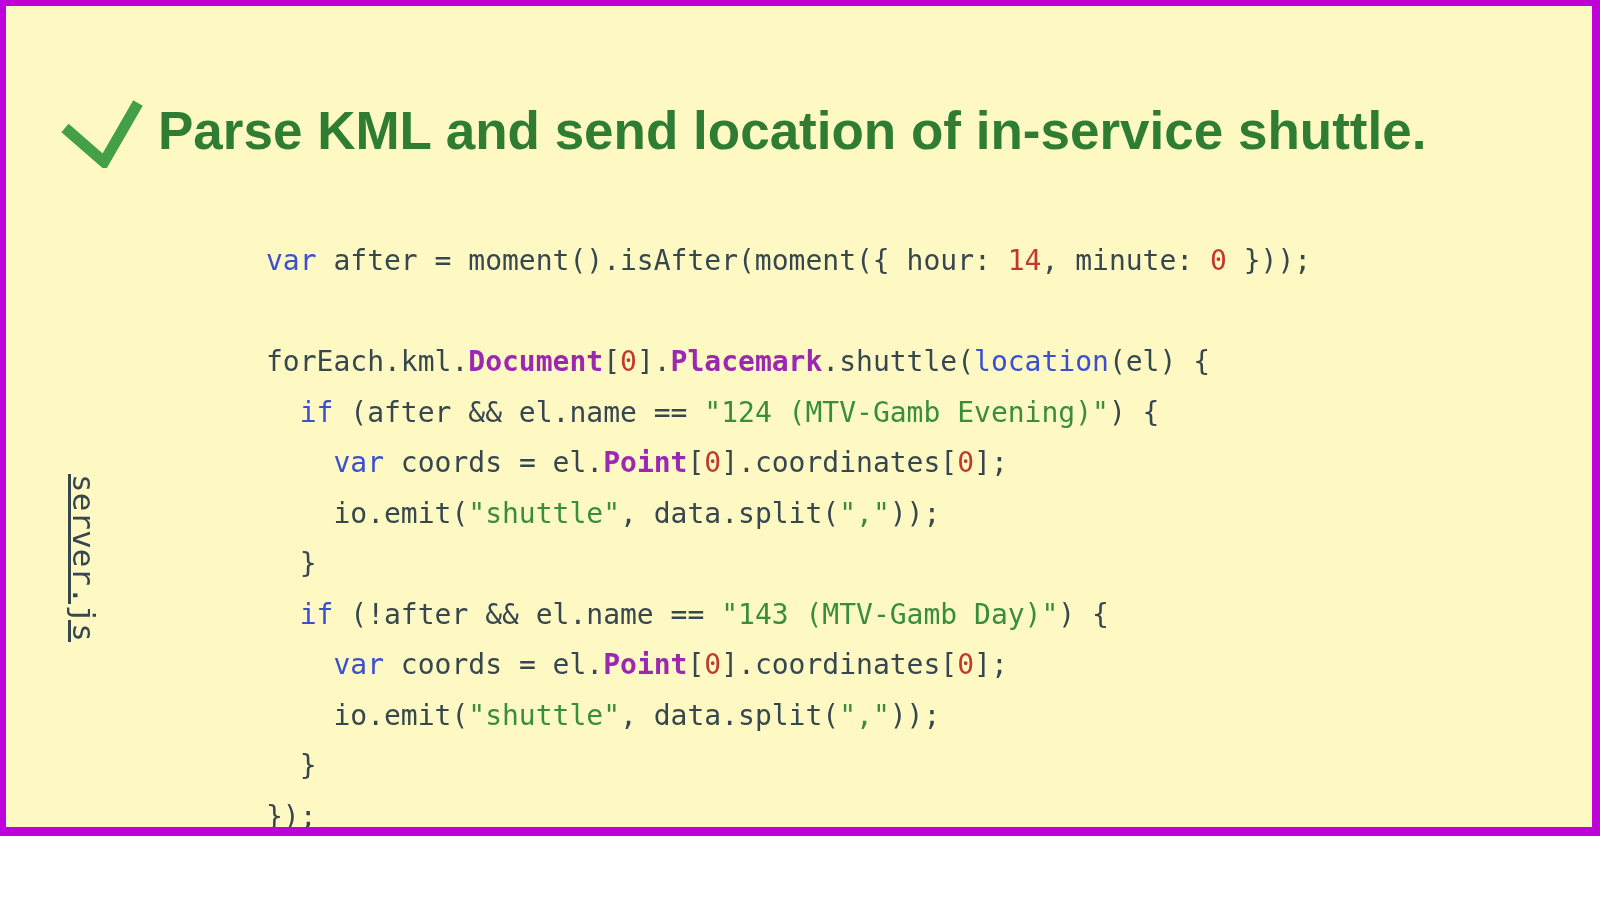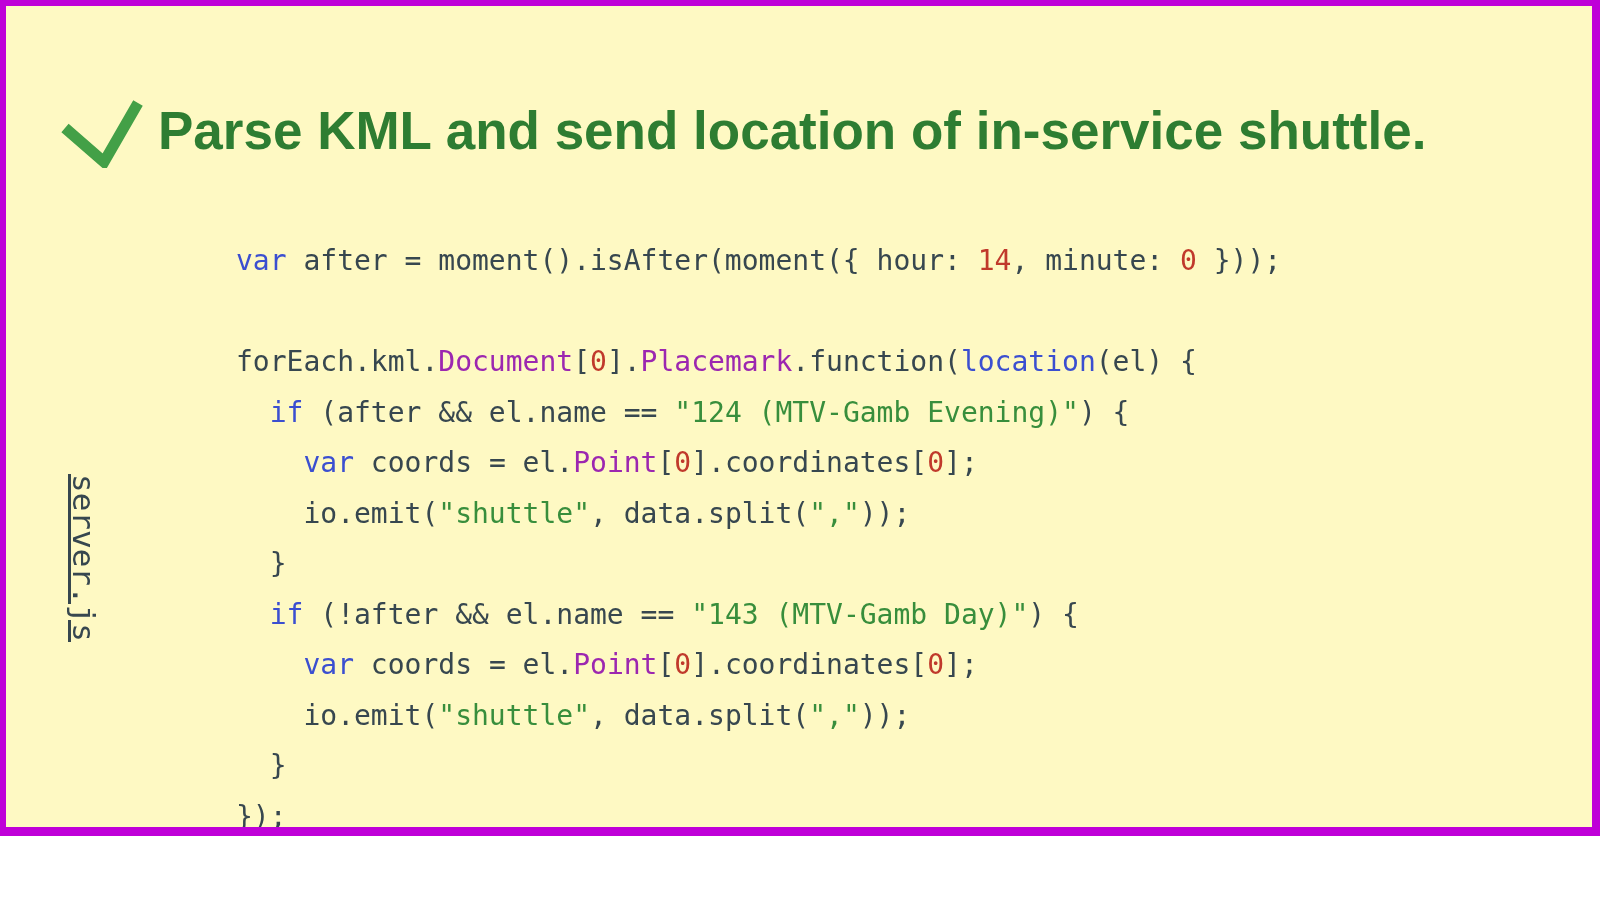--- a/index.html
+++ b/index.html
@@ -46,24 +46,25 @@
     left: 230px;
     top: 230px;
     font-family: "DejaVu Sans Mono", monospace;
     font-size: 28px;
     line-height: 50.5px;
     color: #37474f;
   }
   .code-line {
     white-space: pre;
     min-height: 50.5px;
+    margin-left: 30px;
   }
   .tok-d { color: #37474f; }
   .tok-k { color: #3b4fd0; }
-  .tok-t { color: #9c27b0; }
+  .tok-t { color: #9c27b0; font-weight: bold; }
   .tok-n { color: #c0392b; }
   .tok-s { color: #388e3c; }
   .file-label {
     position: absolute;
     left: 78px;
     top: 552px;
     transform: translate(-50%, -50%) rotate(90deg);
     transform-origin: center center;
     font-family: "DejaVu Sans Mono", monospace;
     font-size: 31px;
@@ -80,21 +81,21 @@
   <div class="header">
     <svg class="check-icon" viewBox="0 0 86 70" xmlns="http://www.w3.org/2000/svg">
       <polyline points="7,30 46,64 80,5" fill="none" stroke="#43a047" stroke-width="11"></polyline>
     </svg>
     <h1 class="title">Parse KML and send location of in-service shuttle.</h1>
   </div>
 
   <div class="code-block">
       <div class="code-line"><span class="tok-k">var</span><span class="tok-d"> after = moment().isAfter(moment({ hour: </span><span class="tok-n">14</span><span class="tok-d">, minute: </span><span class="tok-n">0</span><span class="tok-d"> }));</span></div>
       <div class="code-line">&nbsp;</div>
-      <div class="code-line"><span class="tok-d">forEach.kml.</span><span class="tok-t">Document</span><span class="tok-d">[</span><span class="tok-n">0</span><span class="tok-d">].</span><span class="tok-t">Placemark</span><span class="tok-d">.function(</span><span class="tok-k">location</span><span class="tok-d">(el) {</span></div>
+      <div class="code-line"><span class="tok-d">forEach.kml.</span><span class="tok-t">Document</span><span class="tok-d">[</span><span class="tok-n">0</span><span class="tok-d">].</span><span class="tok-t">Placemark</span><span class="tok-d">.shuttle(</span><span class="tok-k">location</span><span class="tok-d">(el) {</span></div>
       <div class="code-line"><span class="tok-d">  </span><span class="tok-k">if</span><span class="tok-d"> (after &amp;&amp; el.name == </span><span class="tok-s">"124 (MTV-Gamb Evening)"</span><span class="tok-d">) {</span></div>
       <div class="code-line"><span class="tok-d">    </span><span class="tok-k">var</span><span class="tok-d"> coords = el.</span><span class="tok-t">Point</span><span class="tok-d">[</span><span class="tok-n">0</span><span class="tok-d">].coordinates[</span><span class="tok-n">0</span><span class="tok-d">];</span></div>
       <div class="code-line"><span class="tok-d">    io.emit(</span><span class="tok-s">"shuttle"</span><span class="tok-d">, data.split(</span><span class="tok-s">","</span><span class="tok-d">));</span></div>
       <div class="code-line"><span class="tok-d">  }</span></div>
       <div class="code-line"><span class="tok-d">  </span><span class="tok-k">if</span><span class="tok-d"> (!after &amp;&amp; el.name == </span><span class="tok-s">"143 (MTV-Gamb Day)"</span><span class="tok-d">) {</span></div>
       <div class="code-line"><span class="tok-d">    </span><span class="tok-k">var</span><span class="tok-d"> coords = el.</span><span class="tok-t">Point</span><span class="tok-d">[</span><span class="tok-n">0</span><span class="tok-d">].coordinates[</span><span class="tok-n">0</span><span class="tok-d">];</span></div>
       <div class="code-line"><span class="tok-d">    io.emit(</span><span class="tok-s">"shuttle"</span><span class="tok-d">, data.split(</span><span class="tok-s">","</span><span class="tok-d">));</span></div>
       <div class="code-line"><span class="tok-d">  }</span></div>
       <div class="code-line"><span class="tok-d">});</span></div>
     </div>

